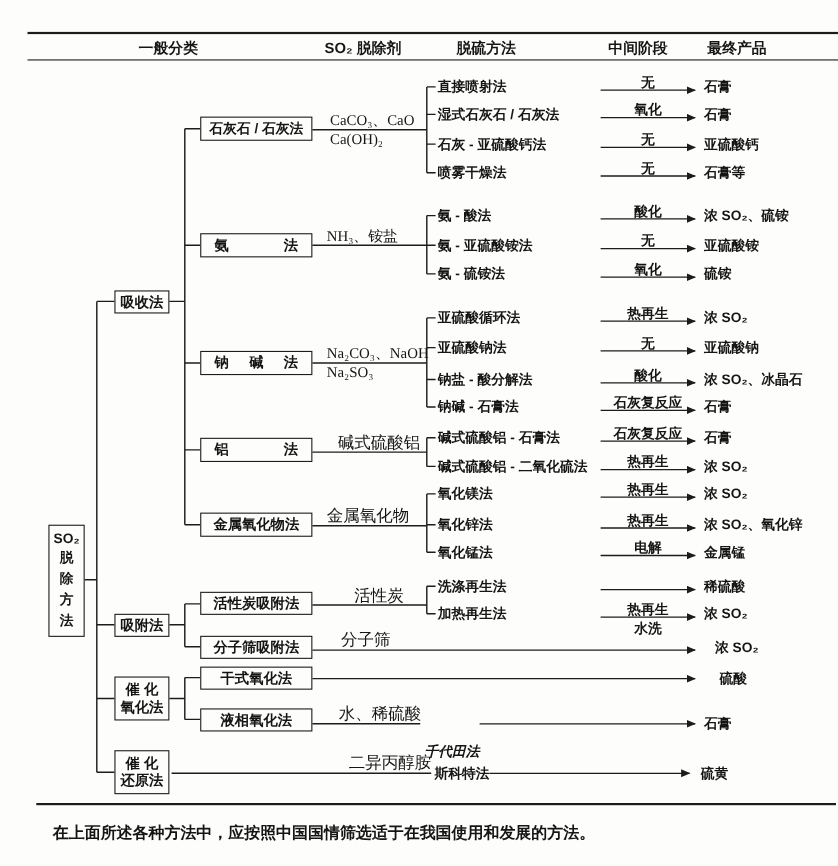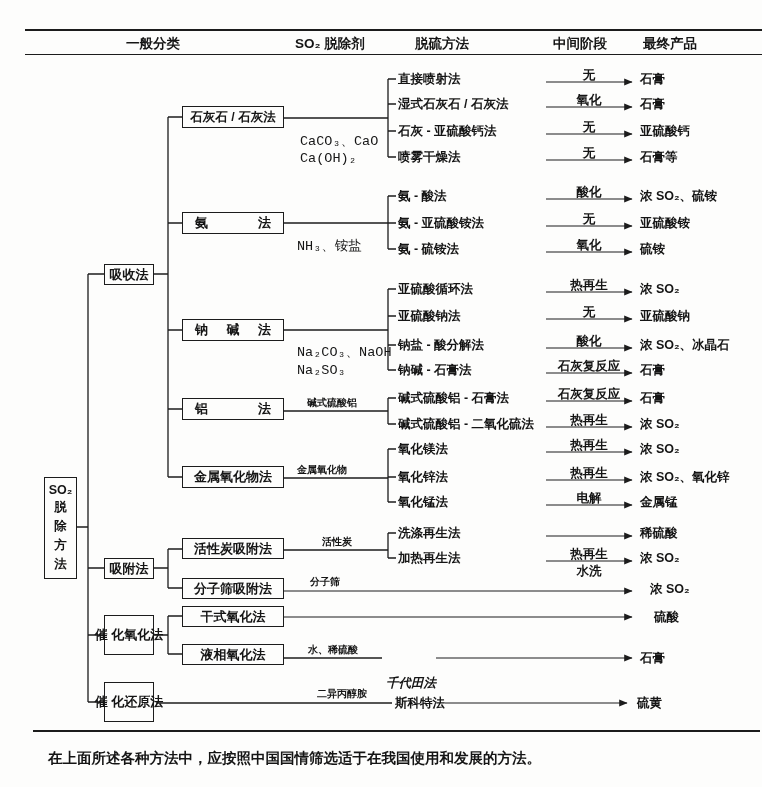--- a/index.html
+++ b/index.html
@@ -8,28 +8,28 @@
   .abs{position:absolute;}
   .hr{position:absolute;background:#1c1c1c;}
   #title{font-weight:bold;font-size:14.5px;text-align:center;white-space:nowrap;}
   .hd{font-weight:bold;font-size:13.5px;text-align:center;white-space:nowrap;}
   .box{position:absolute;border:1.4px solid #1c1c1c;background:transparent;
        display:flex;align-items:center;justify-content:center;
        font-weight:bold;font-size:13px;white-space:nowrap;box-sizing:border-box;}
   .box.small{font-size:12.5px;}
   .box.spread{display:block;text-align:justify;text-align-last:justify;
        padding:0 12px;line-height:19px;}
-  .box.two{flex-direction:row;line-height:16px;}
+  .box.two{flex-direction:column;line-height:16px;}
   .box.root{flex-direction:column;justify-content:space-between;padding:5px 0;font-size:12.5px;}
   .m{position:absolute;font-weight:bold;font-size:12.5px;line-height:16px;white-space:nowrap;}
   .pr{position:absolute;font-weight:bold;font-size:12.5px;line-height:16px;white-space:nowrap;}
   .st{position:absolute;left:536px;width:106px;text-align:center;
       font-weight:bold;font-size:12.5px;line-height:14px;white-space:nowrap;}
-  .ag{position:absolute;font-weight:bold;font-size:10px;line-height:14px;white-space:nowrap;}
-  .ag.f{font-family:Liberation Mono, monospace;font-weight:normal;font-size:13.5px;margin-top:32px;}
+  .ag{position:absolute;font-weight:normal;font-size:15px;line-height:14px;white-space:nowrap;}
+  .ag.f{font-family:Liberation Serif, serif;font-weight:normal;font-size:13.5px;}
   #footer{font-size:14.5px;font-weight:bold;line-height:20px;white-space:nowrap;}
   svg{position:absolute;left:0;top:0;}
   .ln{stroke:#1c1c1c;stroke-width:1.3;fill:none;}
   .ar{stroke:#1c1c1c;stroke-width:1.2;}
 </style>
 </head>
 <body>
 
 <div id="page">
 

